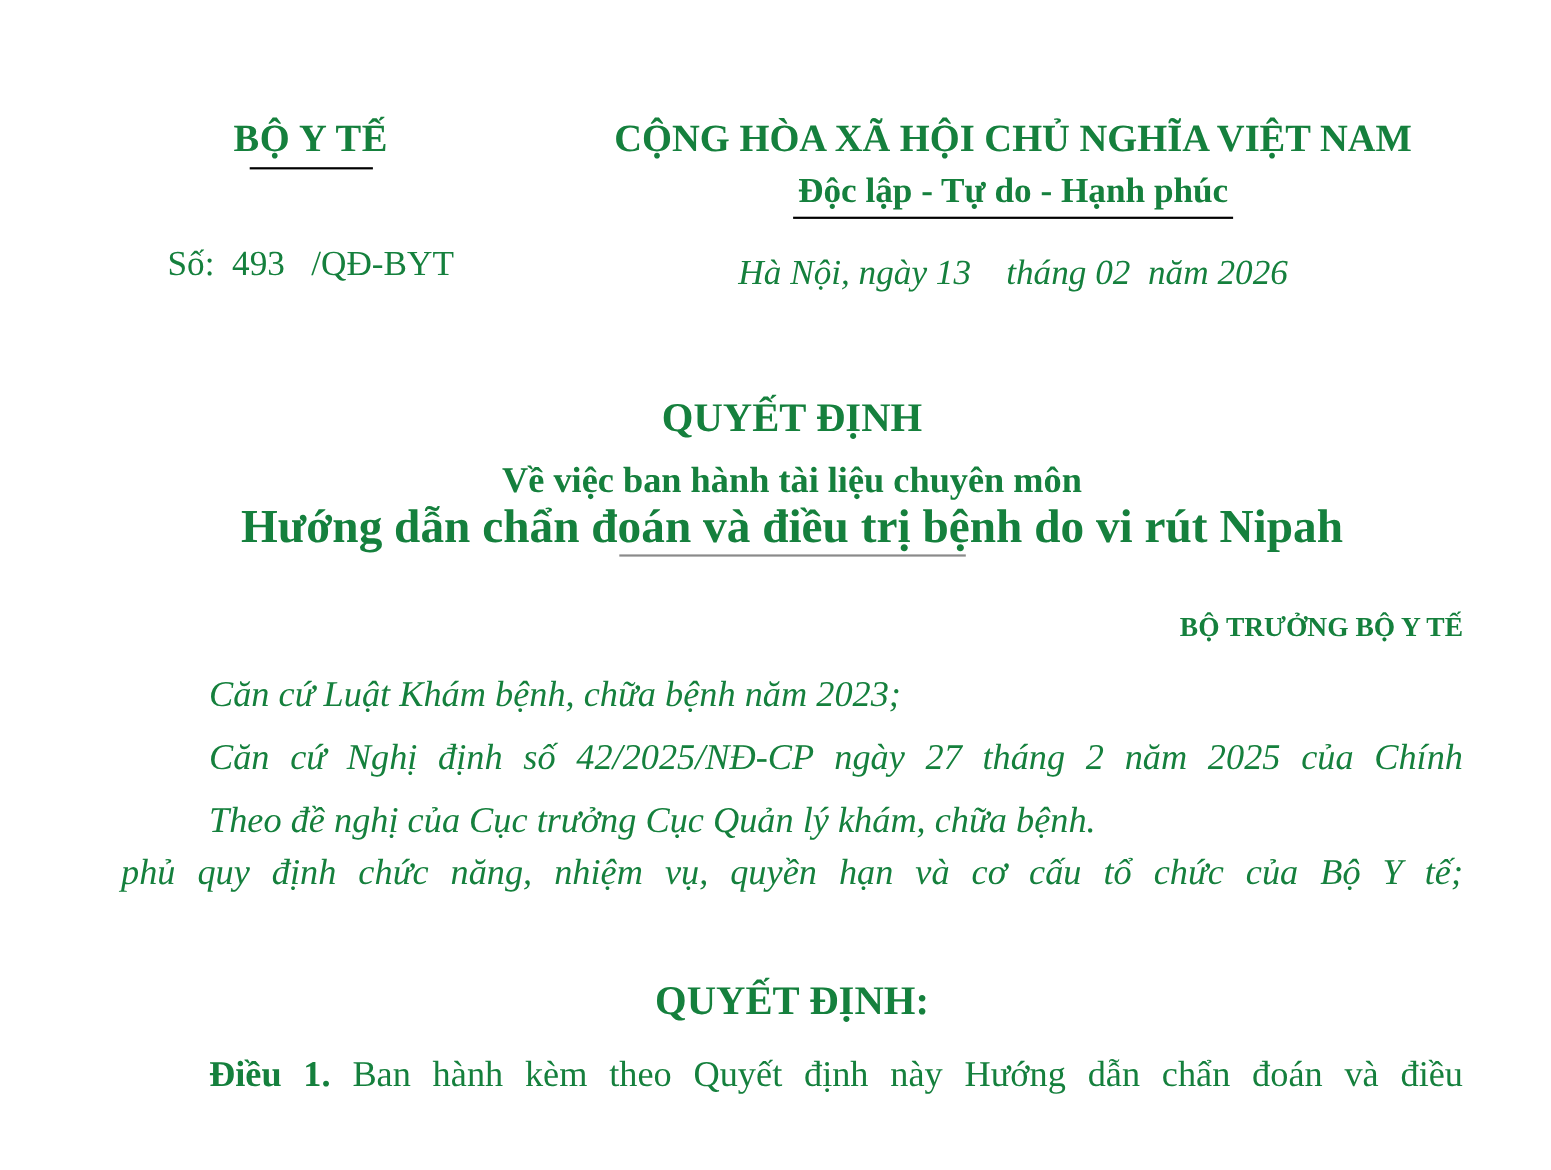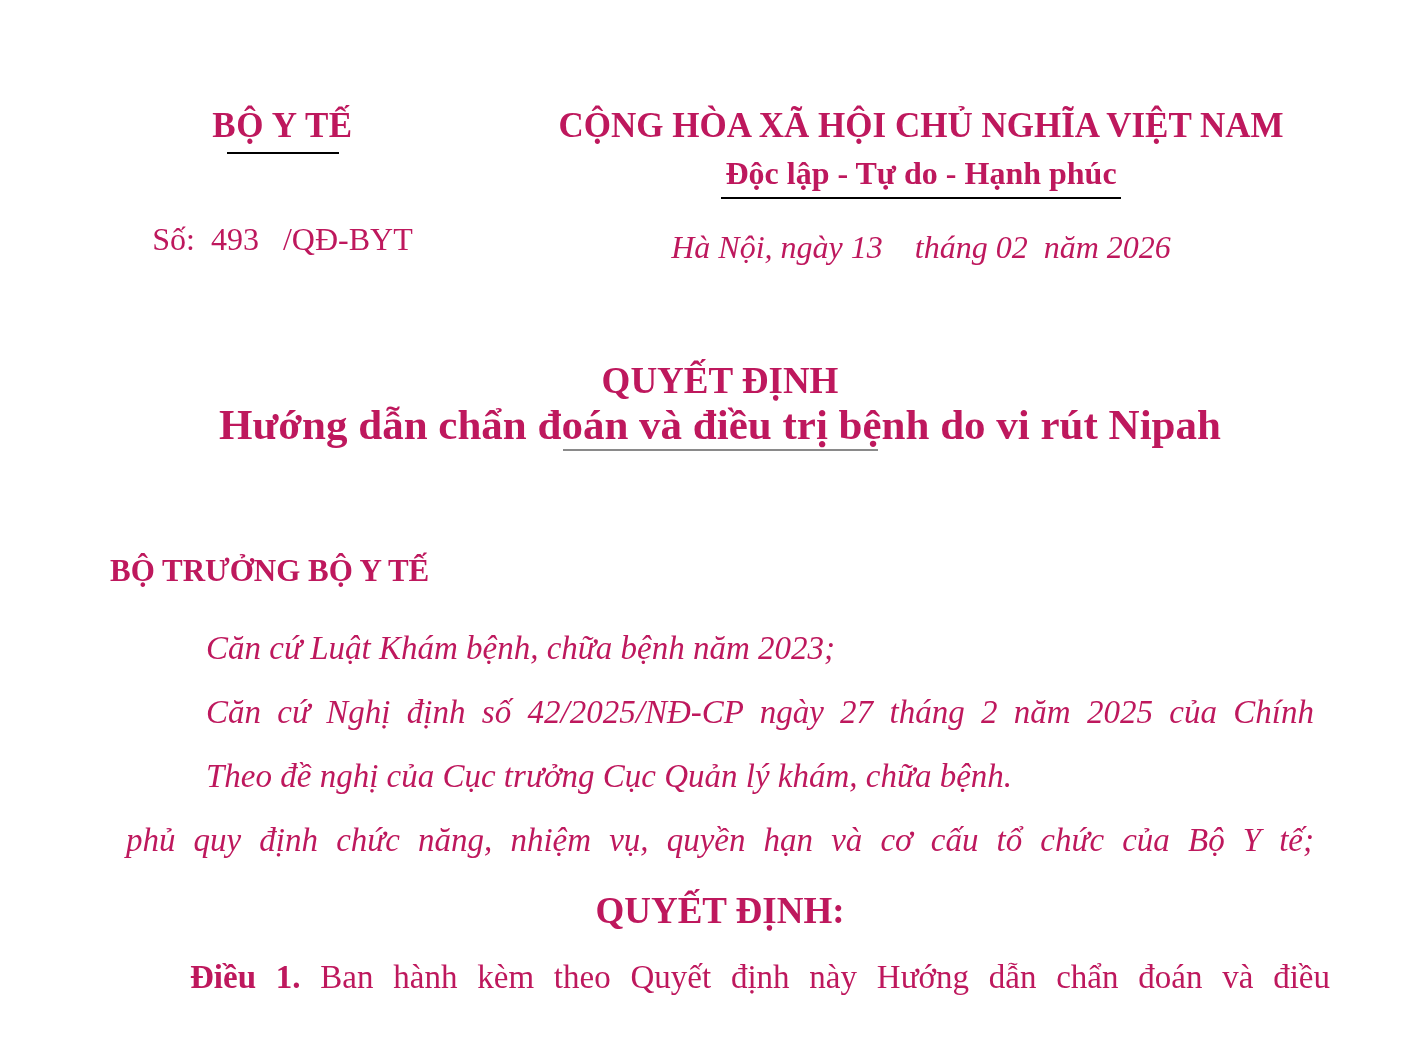--- a/index.html
+++ b/index.html
@@ -5,21 +5,21 @@
   html, body {
     margin: 0;
     padding: 0;
     background: #ffffff;
   }
   .page {
     position: relative;
     width: 1410px;
     height: 1064px;
     background: #ffffff;
-    color: #be185d;
+    color: #15803d;
     font-family: "Liberation Serif", "DejaVu Serif", serif;
     overflow: hidden;
   }
   
   .header-left {
     position: absolute;
     left: 110px;
     top: 106px;
     width: 345px;
     text-align: center;
@@ -101,36 +101,36 @@
     width: 315px;
     border-top: 2px solid #8a8a8a;
     margin: 4px auto 0 auto;
   }
   
   .authority {
     position: absolute;
     left: 110px;
     top: 550px;
     width: 1220px;
-    text-align: left;
-    font-size: 31px;
+    text-align: right;
+    font-size: 25px;
     font-weight: bold;
     line-height: 42px;
   }
   .recitals {
     position: absolute;
     left: 110px;
     top: 608px;
     width: 1220px;
     font-size: 33px;
     font-style: italic;
     line-height: 48px;
   }
   .recital-line {
-    margin: 16px;
+    margin: 0;
   }
   .indent {
     text-indent: 80px;
   }
   .stretch {
     text-align: justify;
     text-align-last: justify;
   }
   .gap-before {
     margin-top: 9px;
@@ -172,20 +172,21 @@
   <div class="header-right">
     <div class="motto1">CỘNG HÒA XÃ HỘI CHỦ NGHĨA VIỆT NAM</div>
     <div class="motto2-wrap">
       <span class="motto2">Độc lập - Tự do - Hạnh phúc</span>
     </div>
     <div class="date-line">Hà Nội, ngày 13    tháng 02  năm 2026</div>
   </div>
 
   <div class="title-block">
     <div class="title-heading">QUYẾT ĐỊNH</div>
+    <div class="title-sub1">Về việc ban hành tài liệu chuyên môn</div>
     <div class="title-sub2">Hướng dẫn chẩn đoán và điều trị bệnh do vi rút Nipah</div>
     <div class="title-rule"></div>
   </div>
 
   <div class="authority">BỘ TRƯỞNG BỘ Y TẾ</div>
 
   <div class="recitals">
     <p class="recital-line indent">Căn cứ Luật Khám bệnh, chữa bệnh năm 2023;</p>
     <p class="recital-line indent stretch gap-before">Căn cứ Nghị định số 42/2025/NĐ-CP ngày 27 tháng 2 năm 2025 của Chính</p>
     <p class="recital-line indent gap-before">Theo đề nghị của Cục trưởng Cục Quản lý khám, chữa bệnh.</p>

